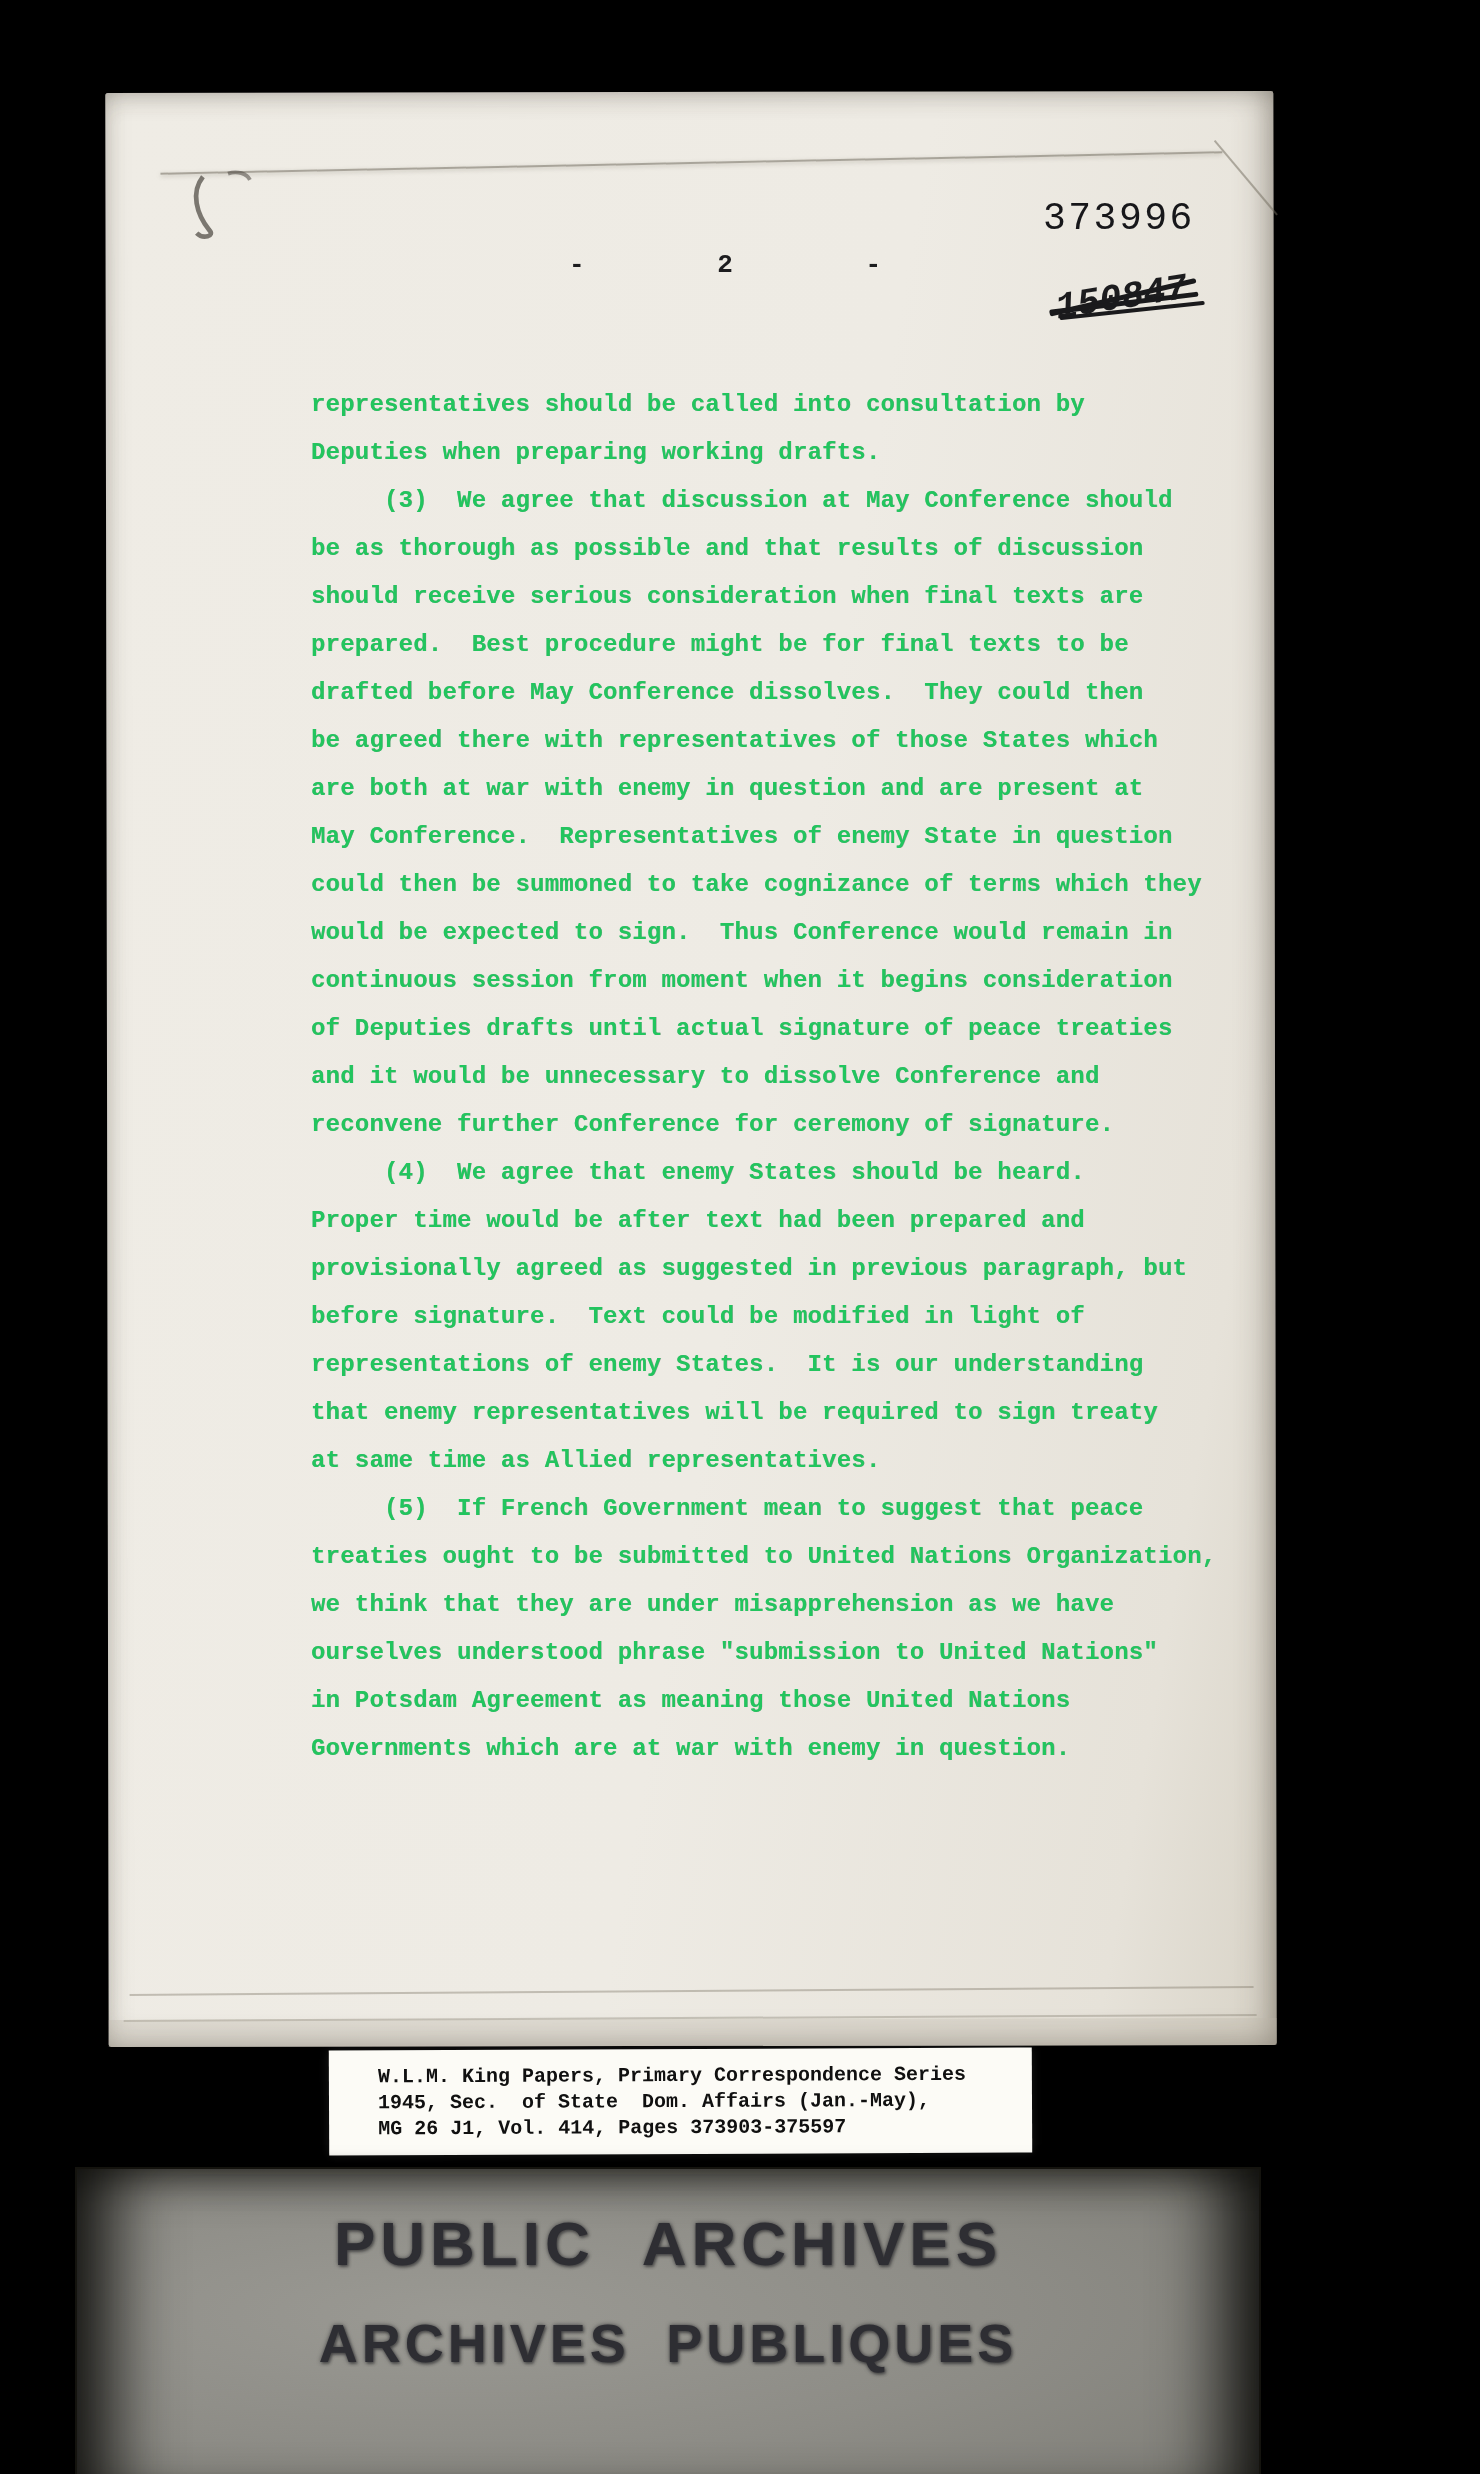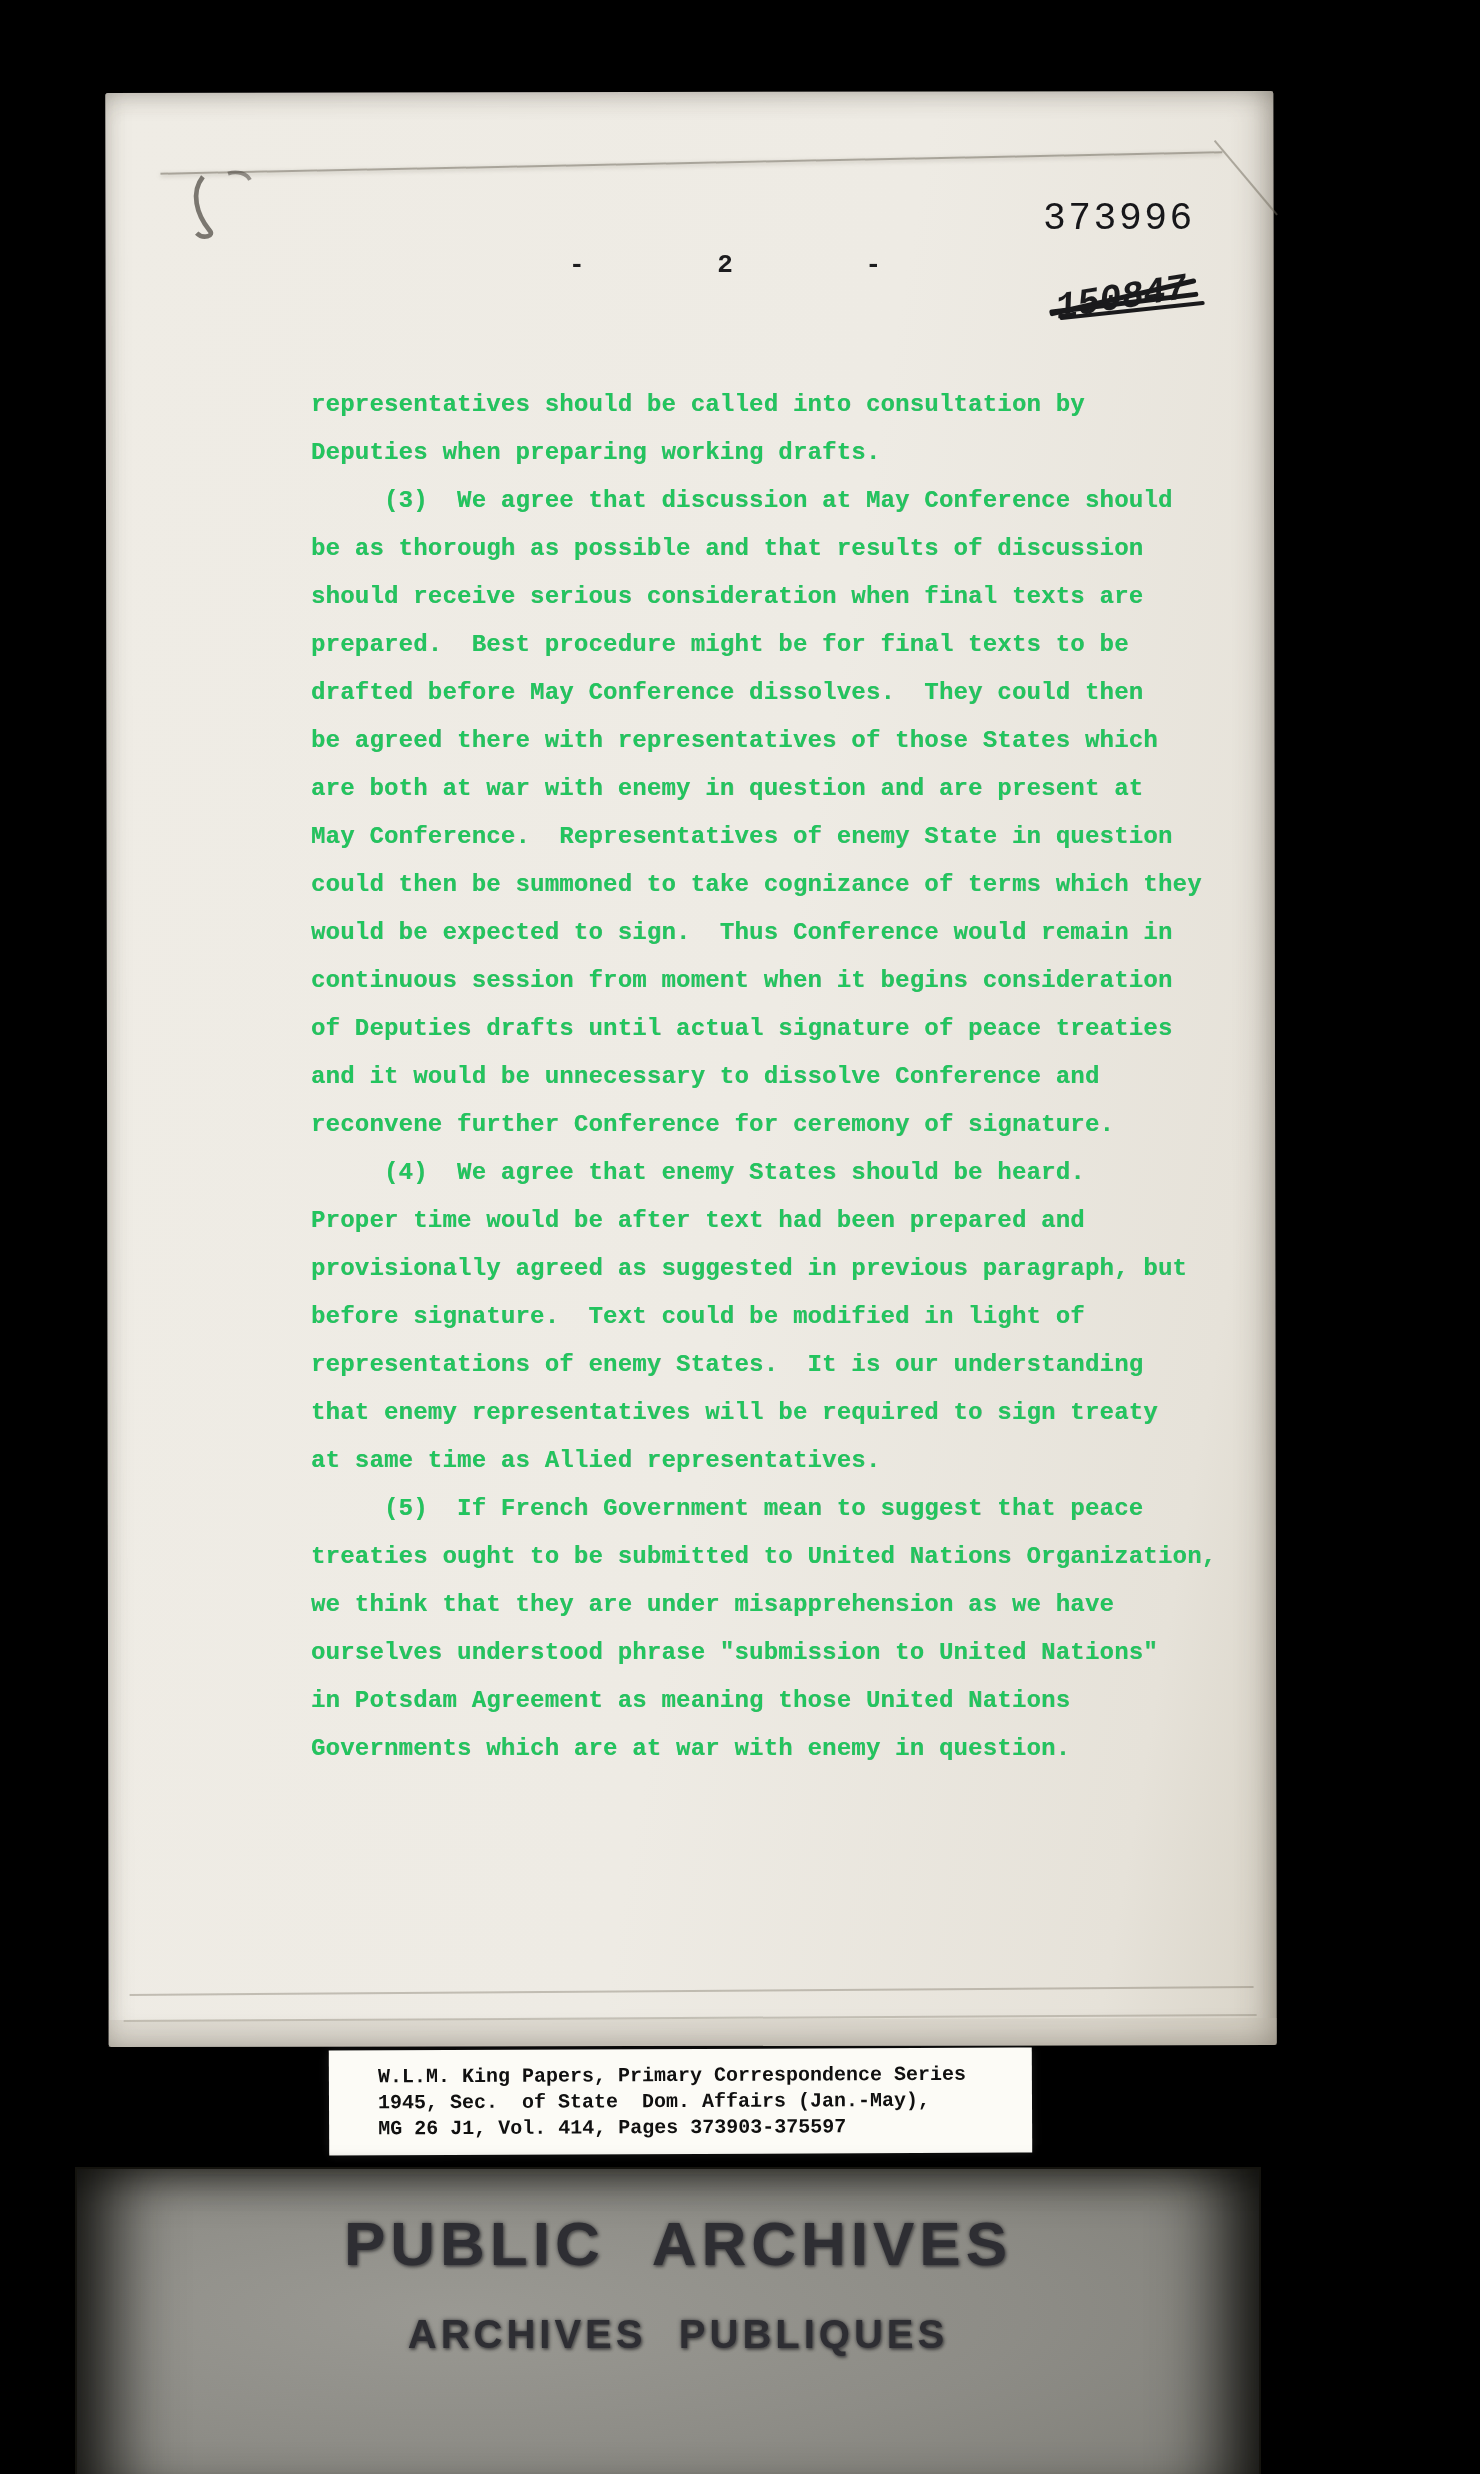--- a/index.html
+++ b/index.html
@@ -188,37 +188,37 @@
     border: 2.5px solid #14130e;
     box-shadow:
       inset 74px 0 64px -35px rgba(12, 12, 9, 0.85),
       inset -74px 0 64px -35px rgba(12, 12, 9, 0.85),
       inset 0 27px 45px -22px rgba(12, 12, 9, 0.80),
       inset 0 -35px 49px -22px rgba(12, 12, 9, 0.80),
       0 0 15px rgba(0, 0, 0, 0.8);
   }
   .stamp-line {
     position: absolute;
-    left: 10px;
+    left: 0;
     width: 100%;
     text-align: center;
     font-family: "Liberation Sans", sans-serif;
     font-weight: bold;
     color: #2e2e33;
     text-shadow: 0 0 4.5px rgba(42, 42, 46, 0.75), 1.5px 1.5px 3px rgba(28, 28, 30, 0.45);
   }
   .stamp-line-1 {
     top: 39px;
     font-size: 62px;
     letter-spacing: 5px;
     word-spacing: 27px;
   }
   .stamp-line-2 {
     top: 143px;
-    font-size: 40px;
+    font-size: 54px;
     letter-spacing: 4px;
     word-spacing: 17.3px;
   }
   .stamp-line-3 {
     top: 232px;
     font-size: 49px;
     letter-spacing: 45px;
     text-indent: 45px;
   }
 </style>

